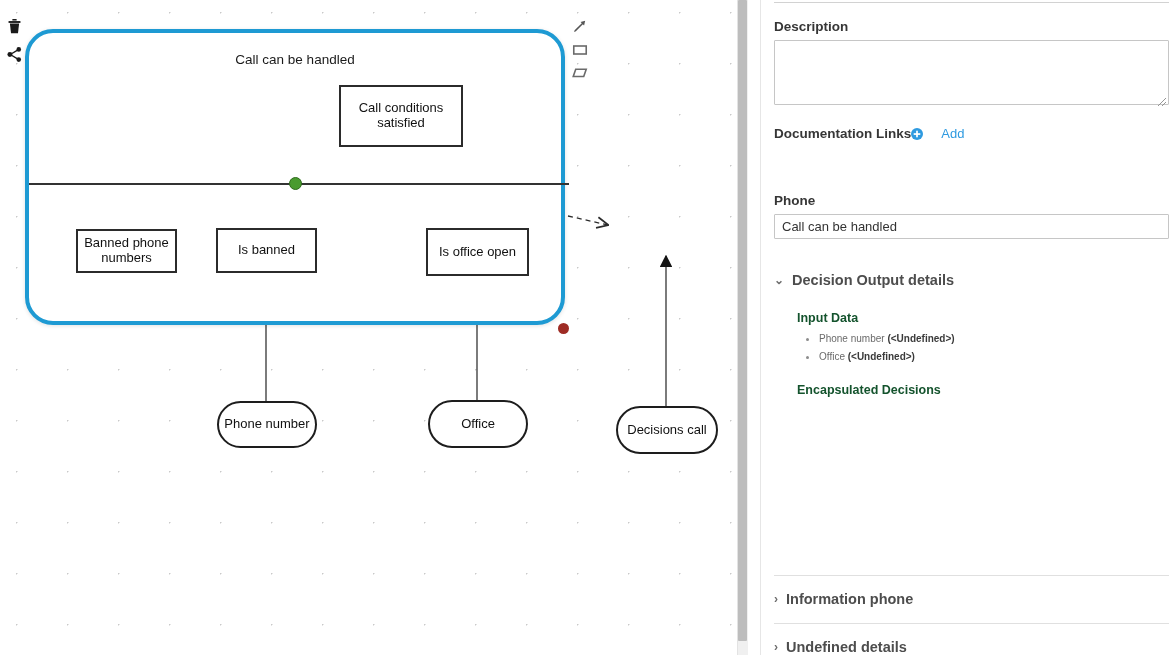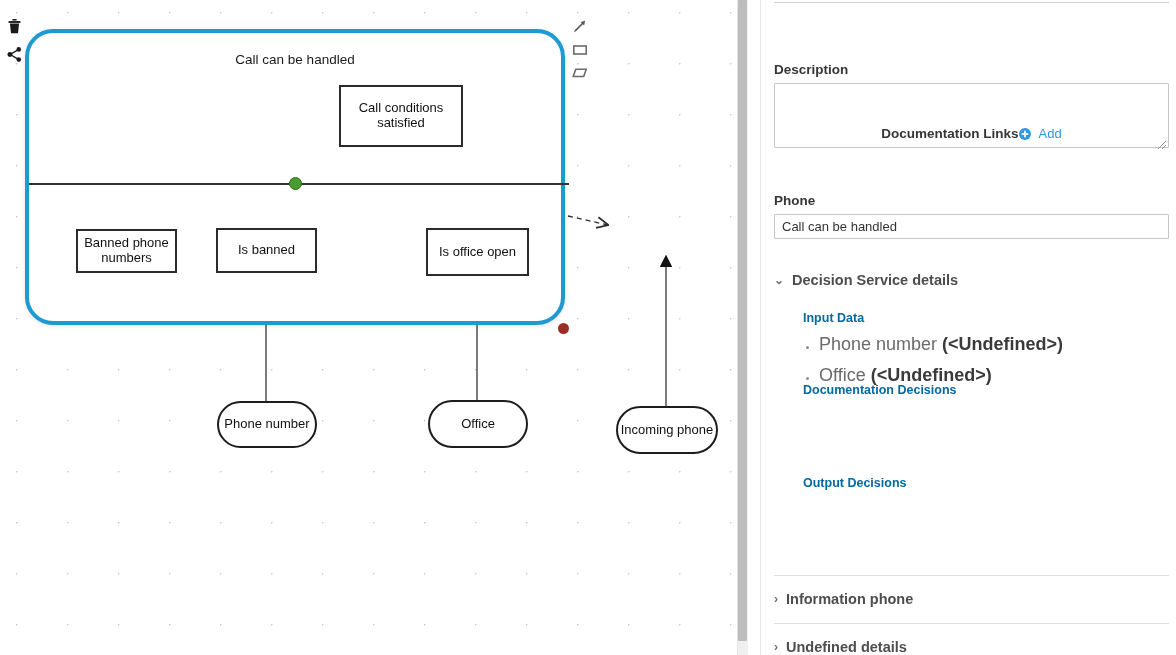--- a/index.html
+++ b/index.html
@@ -117,37 +117,37 @@
     position:absolute;right:2px;bottom:2px;width:10px;height:10px;pointer-events:none;
   }
   input.txt{
     width:395px;height:25px;box-sizing:border-box;
     border:1px solid #c6c6c6;border-radius:1px;background:#fff;
     font-family:"Liberation Sans",sans-serif;font-size:13px;color:#333;
     padding:2px 7px;outline:none;
   }
   input.txt::placeholder{color:#999;font-style:italic;}
 
-  .row-head{display:flex;align-items:center;justify-content:center;}
+  .row-head{display:flex;align-items:center;justify-content:flex-start;}
   .add-link{
-    display:inline-flex;align-items:center;gap:8px;color:#2e9ae0;
+    display:inline-flex;align-items:center;gap:18px;color:#2e9ae0;
     font-size:13px;cursor:pointer;text-decoration:none;
   }
   .add-link .plus{line-height:0;}
 
   .acc-head{
     display:flex;align-items:center;gap:8px;cursor:pointer;
     font-size:14.5px;font-weight:bold;color:#4d4d4d;
   }
   .chev{font-size:12px;color:#6d6d6d;line-height:1;}
 
-  .grp-title{font-size:12.5px;font-weight:bold;color:#0369a1;margin:0 0 4px 12px;}
+  .grp-title{font-size:12.5px;font-weight:bold;color:#14532d;margin:0 0 4px 6px;}
   ul.items{margin:0 0 0 4px;padding:0 0 0 24px;list-style:disc;}
   ul.items li{
-    font-size:18px;color:#6b6b6b;line-height:1.72;
+    font-size:10px;color:#6b6b6b;line-height:1.72;
     list-style-position:outside;
   }
   ul.items li::marker{color:#8c8c8c;font-size:11px;}
   ul.items li b{color:#3a3a3a;font-weight:bold;}
 
   .hr{position:absolute;left:13px;width:395px;height:1px;background:#e0e0e0;}
 </style>
 </head>
 <body>
 
@@ -231,31 +231,31 @@
 
     <div class="node-rect n-isb">Is banned</div>
 
     <div class="node-rect n-iso">Is office open</div>
 
 
     <div class="node-pill p-pn">Phone number</div>
 
     <div class="node-pill p-of">Office</div>
 
-    <div class="node-pill p-ic">Incoming phone</div>
+    <div class="node-pill p-ic">Decisions call</div>
   </div>
 
   <div class="cv-scroll"></div>
   <div class="cv-thumb"></div>
   <div class="panel-gap"></div>
 
   <div id="props">
     <div class="topline"></div>
 
-    <div class="sect" style="top:19px;margin-top:43px;">
+    <div class="sect" style="top:19px;">
       <div class="fld-label">Description</div>
       <div style="position:relative;">
         <textarea class="desc" placeholder="" style=""></textarea>
         <svg class="resize-grip" viewBox="0 0 10 10">
           <path d="M9 1 L1 9 M9 5 L5 9" stroke="#8a8a8a" stroke-width="0.9" fill="none"></path>
         </svg>
       </div>
     </div>
 
     <div class="sect" style="top:126px;">
@@ -276,42 +276,41 @@
     </div>
 
     <div class="sect" style="top:193px;">
       <div class="fld-label">Phone</div>
       <input class="txt" type="text" value="Call can be handled" style="">
     </div>
 
     <div class="sect" style="top:272px;">
       <div class="acc-head">
         <span class="chev">⌄</span>
-        <span>Decision Service details</span>
+        <span>Decision Output details</span>
       </div>
     </div>
 
     <div class="sect" style="top:311px;padding-left:17px;width:378px;">
       <div class="grp-title">Input Data</div>
       <ul class="items">
         <li>
           <span>Phone number </span><b>(&lt;Undefined&gt;)</b>
         </li>
         <li>
           <span>Office </span><b>(&lt;Undefined&gt;)</b>
         </li>
       </ul>
     </div>
 
     <div class="sect" style="top:383px;padding-left:17px;width:378px;">
-      <div class="grp-title">Documentation Decisions</div>
+      <div class="grp-title">Encapsulated Decisions</div>
     </div>
 
     <div class="sect" style="top:476px;padding-left:17px;width:378px;">
-      <div class="grp-title">Output Decisions</div>
     </div>
 
     <div class="hr" style="top:575px;"></div>
     <div class="sect" style="top:591px;">
       <div class="acc-head">
         <span class="chev">›</span>
         <span>Information phone</span>
       </div>
     </div>
 

